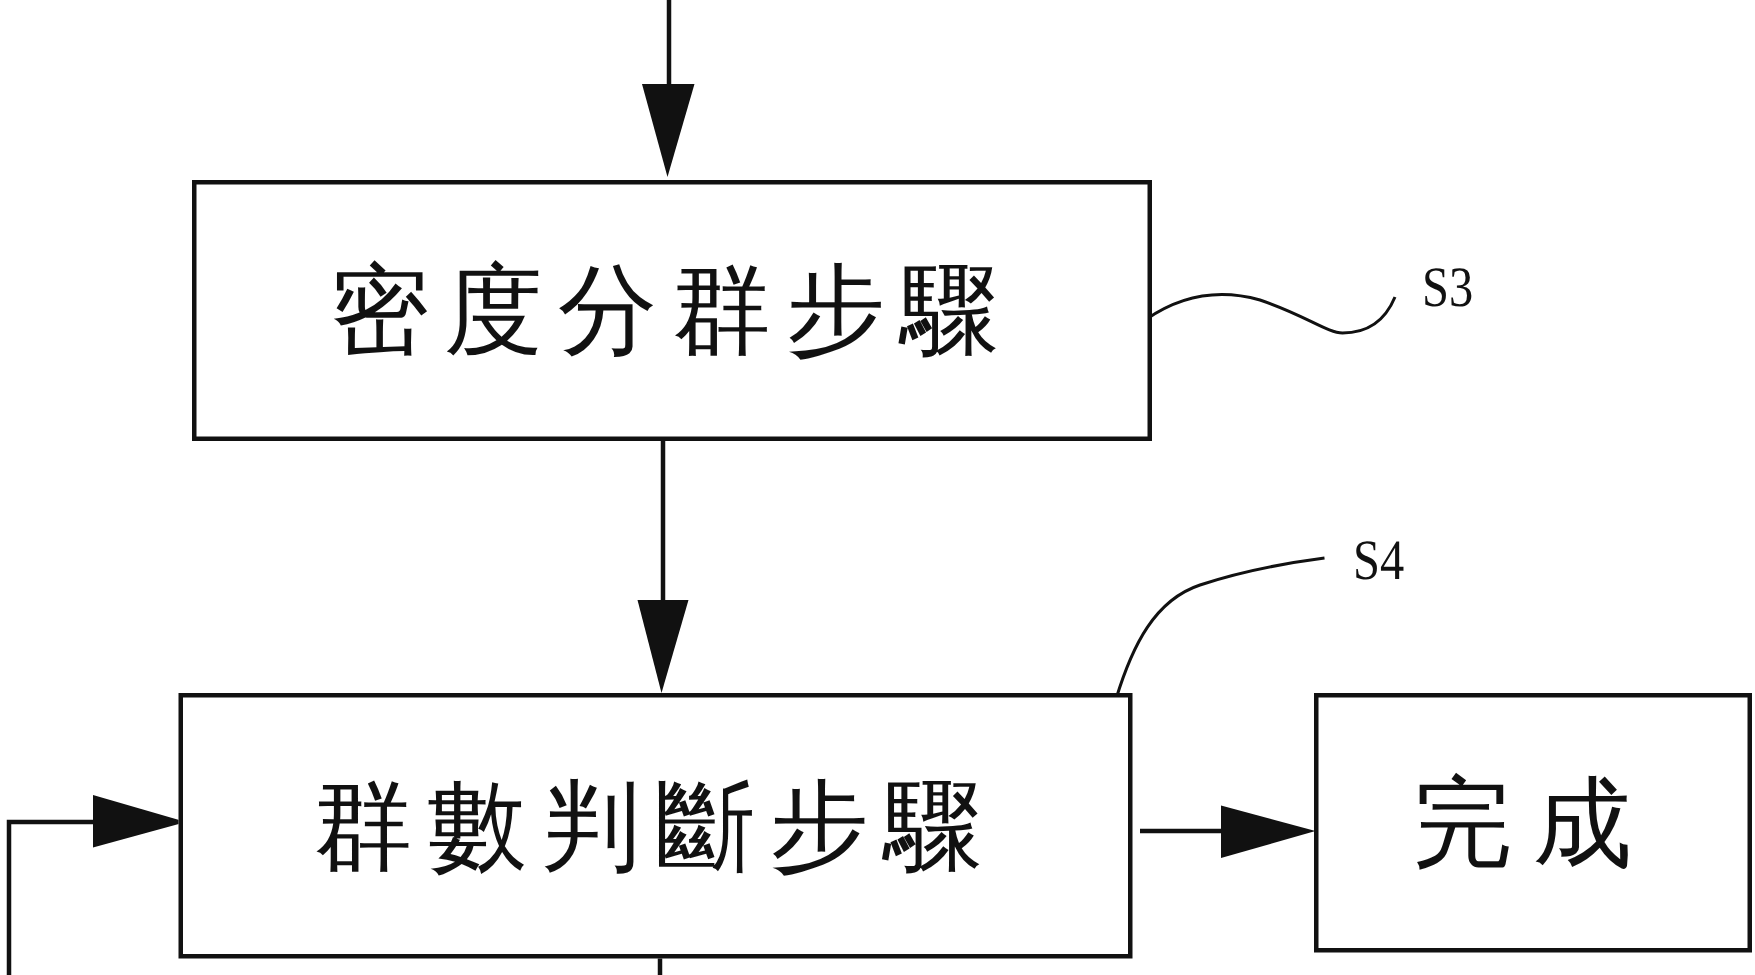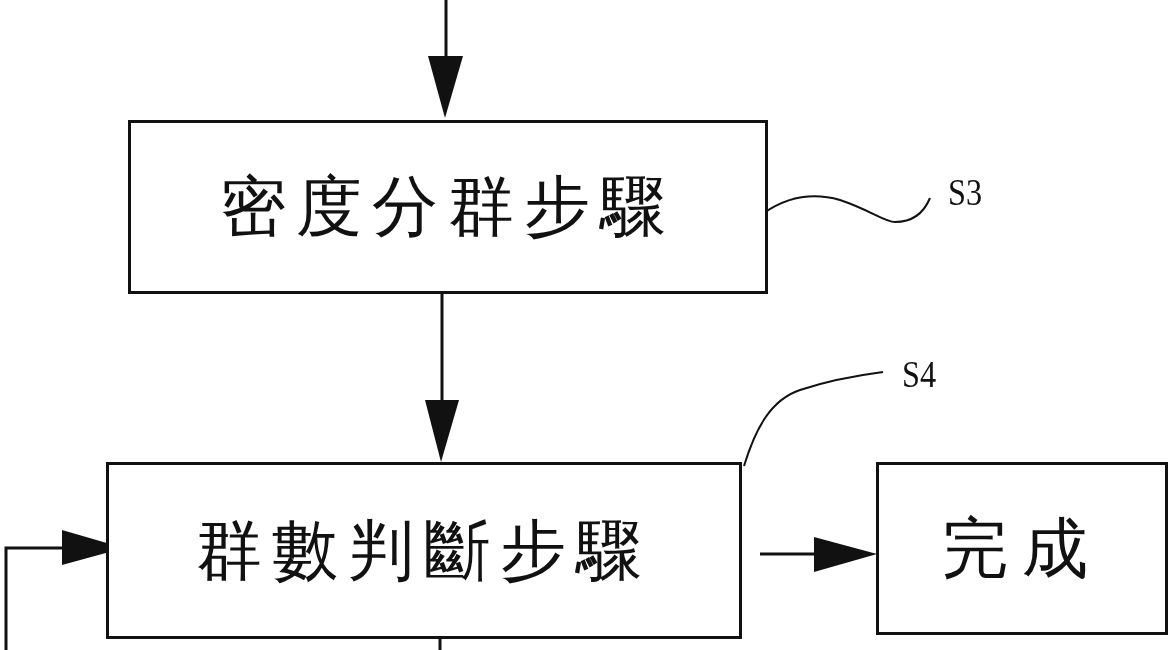--- a/index.html
+++ b/index.html
@@ -7,21 +7,21 @@
   #canvas { position: absolute; left: 0; top: 0; width: 1170px; height: 650px; }
   .box {
     position: absolute; box-sizing: border-box;
     border: 3px solid #111; background: #fff;
     display: flex; align-items: center; justify-content: center;
     font-family: "DejaVu Serif", "Liberation Serif", serif;
     color: #111;
   }
   .box-label { font-size: 66px; letter-spacing: 10px; white-space: nowrap; }
   #box-s3 { left: 128px; top: 120px; width: 640px; height: 174px; }
-  #box-s4 { left: 106px; top: 462px; width: 636px; height: 177px; }
+  #box-s4 { left: 119px; top: 462px; width: 636px; height: 177px; }
   #box-done { left: 876px; top: 462px; width: 292px; height: 173px; }
   #box-done .box-label { letter-spacing: 14px; }
   .ref {
     position: absolute; font-family: "Liberation Serif", "DejaVu Serif", serif;
     font-size: 38px; color: #111; transform: scaleX(0.85); transform-origin: left top;
   }
   #ref-s3 { left: 948px; top: 170px; }
   #ref-s4 { left: 902px; top: 352px; }
 </style>
 </head>

